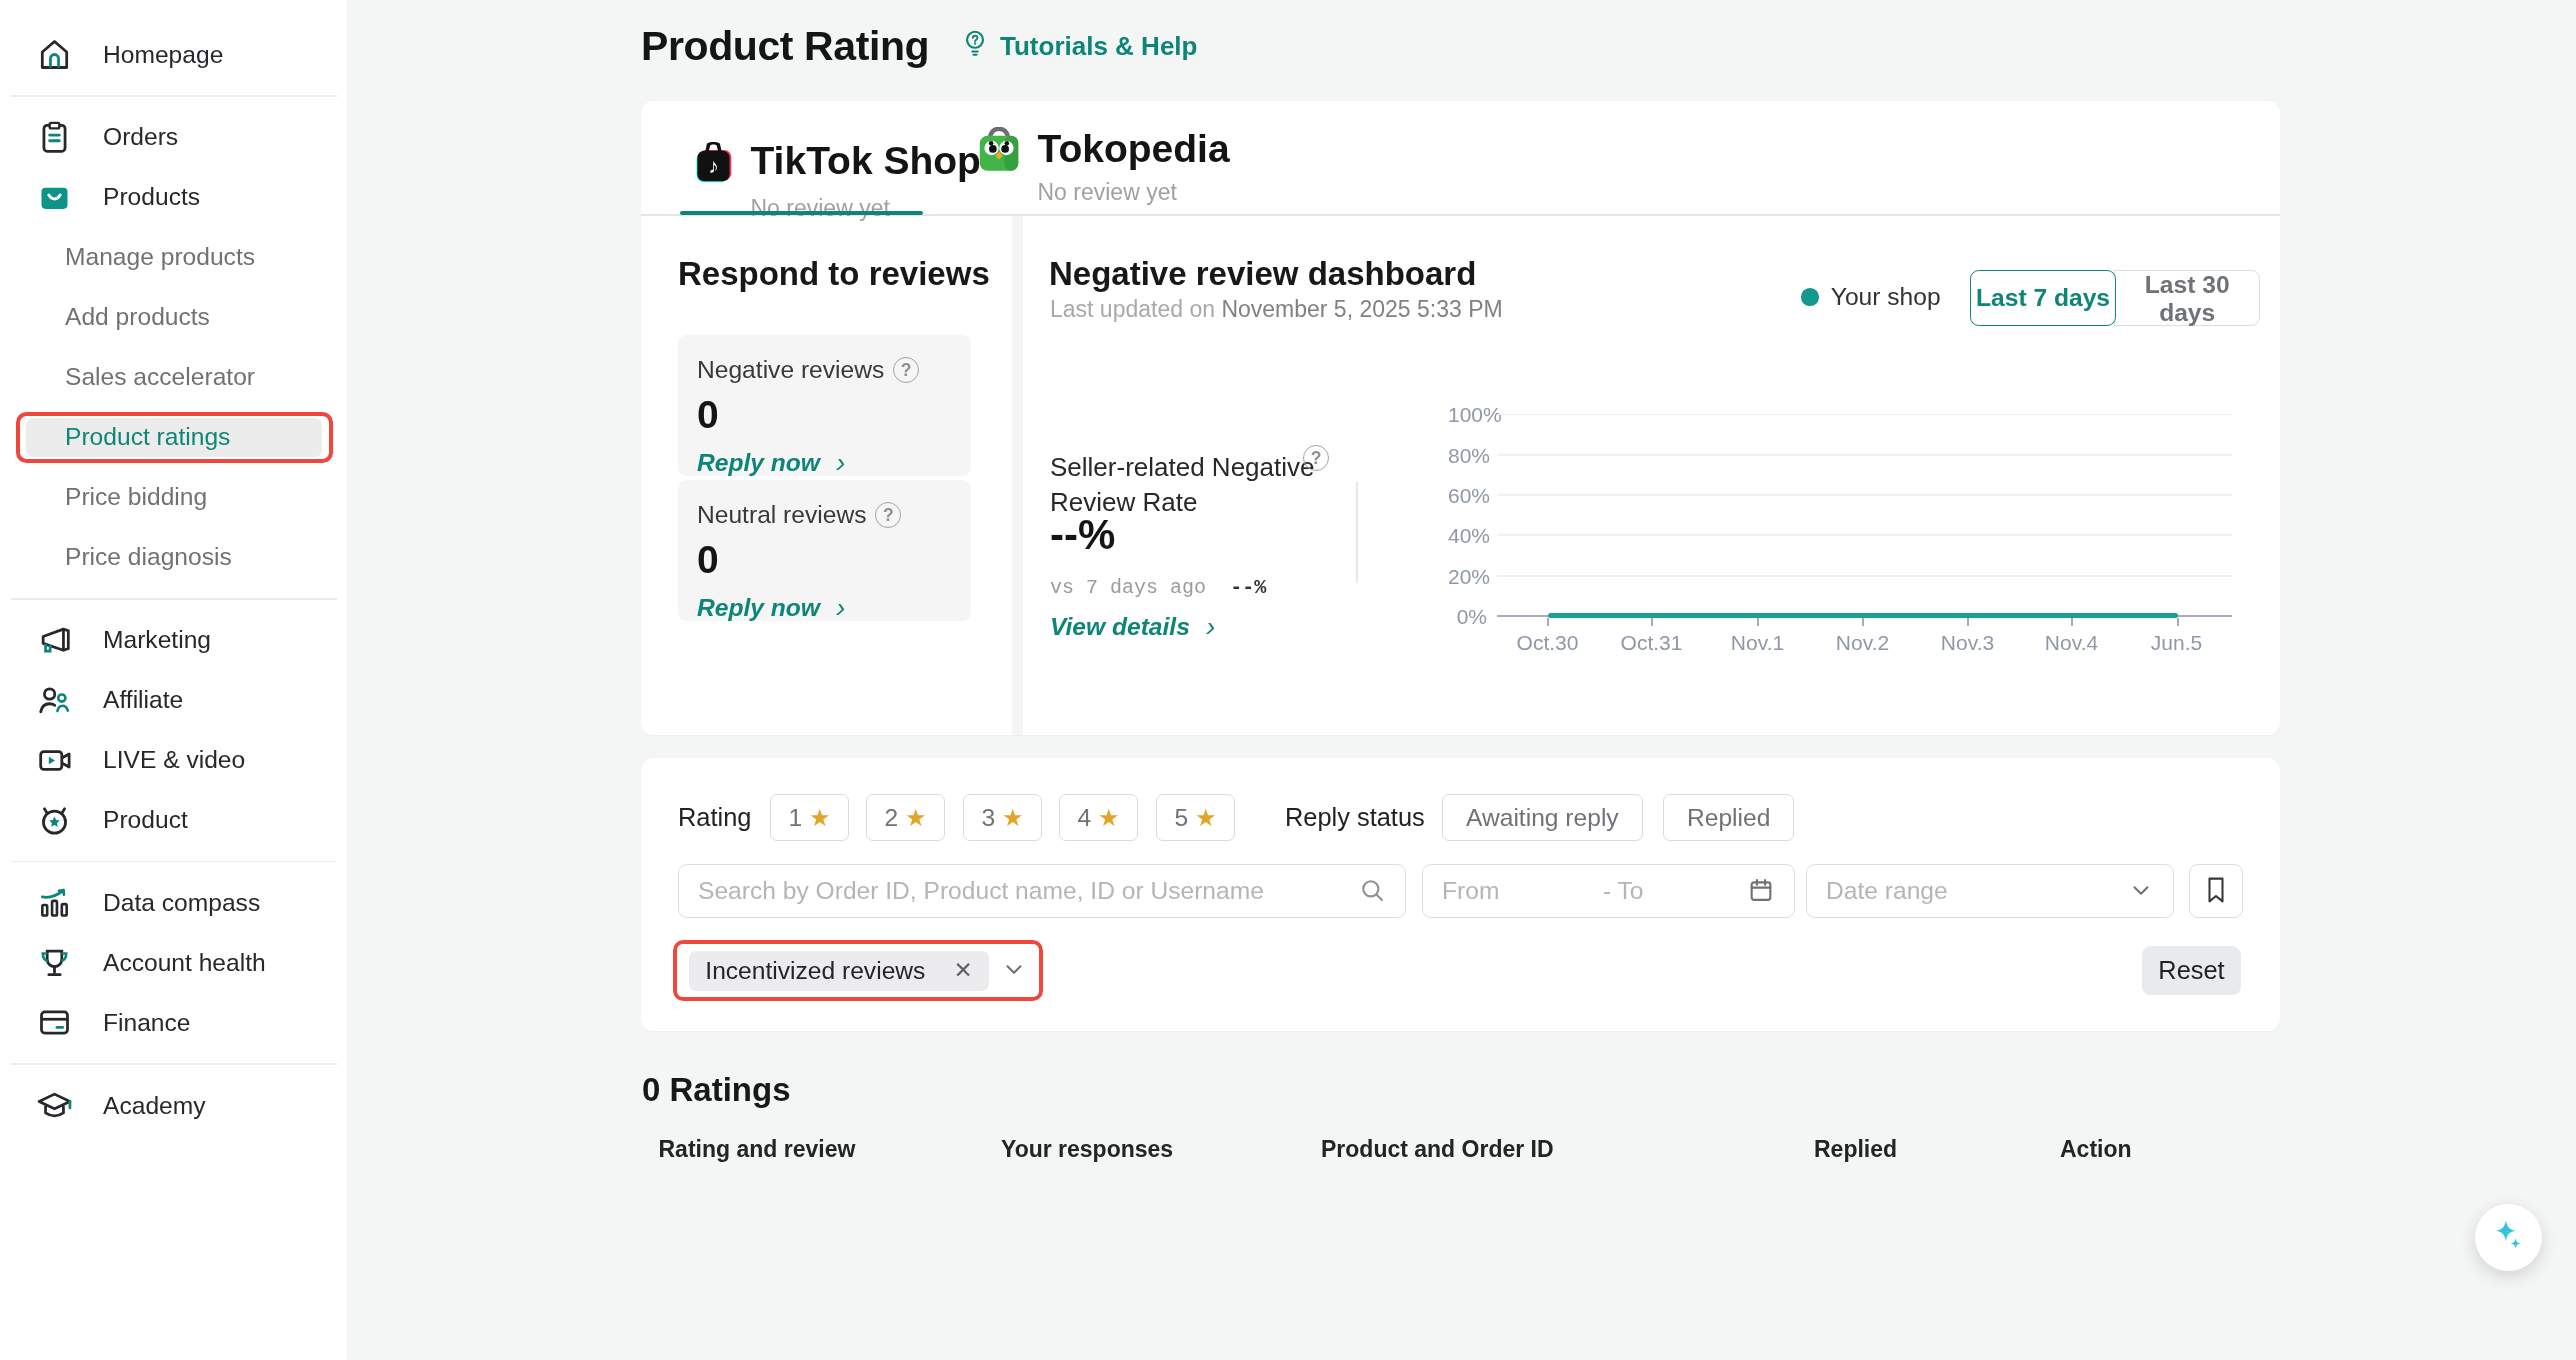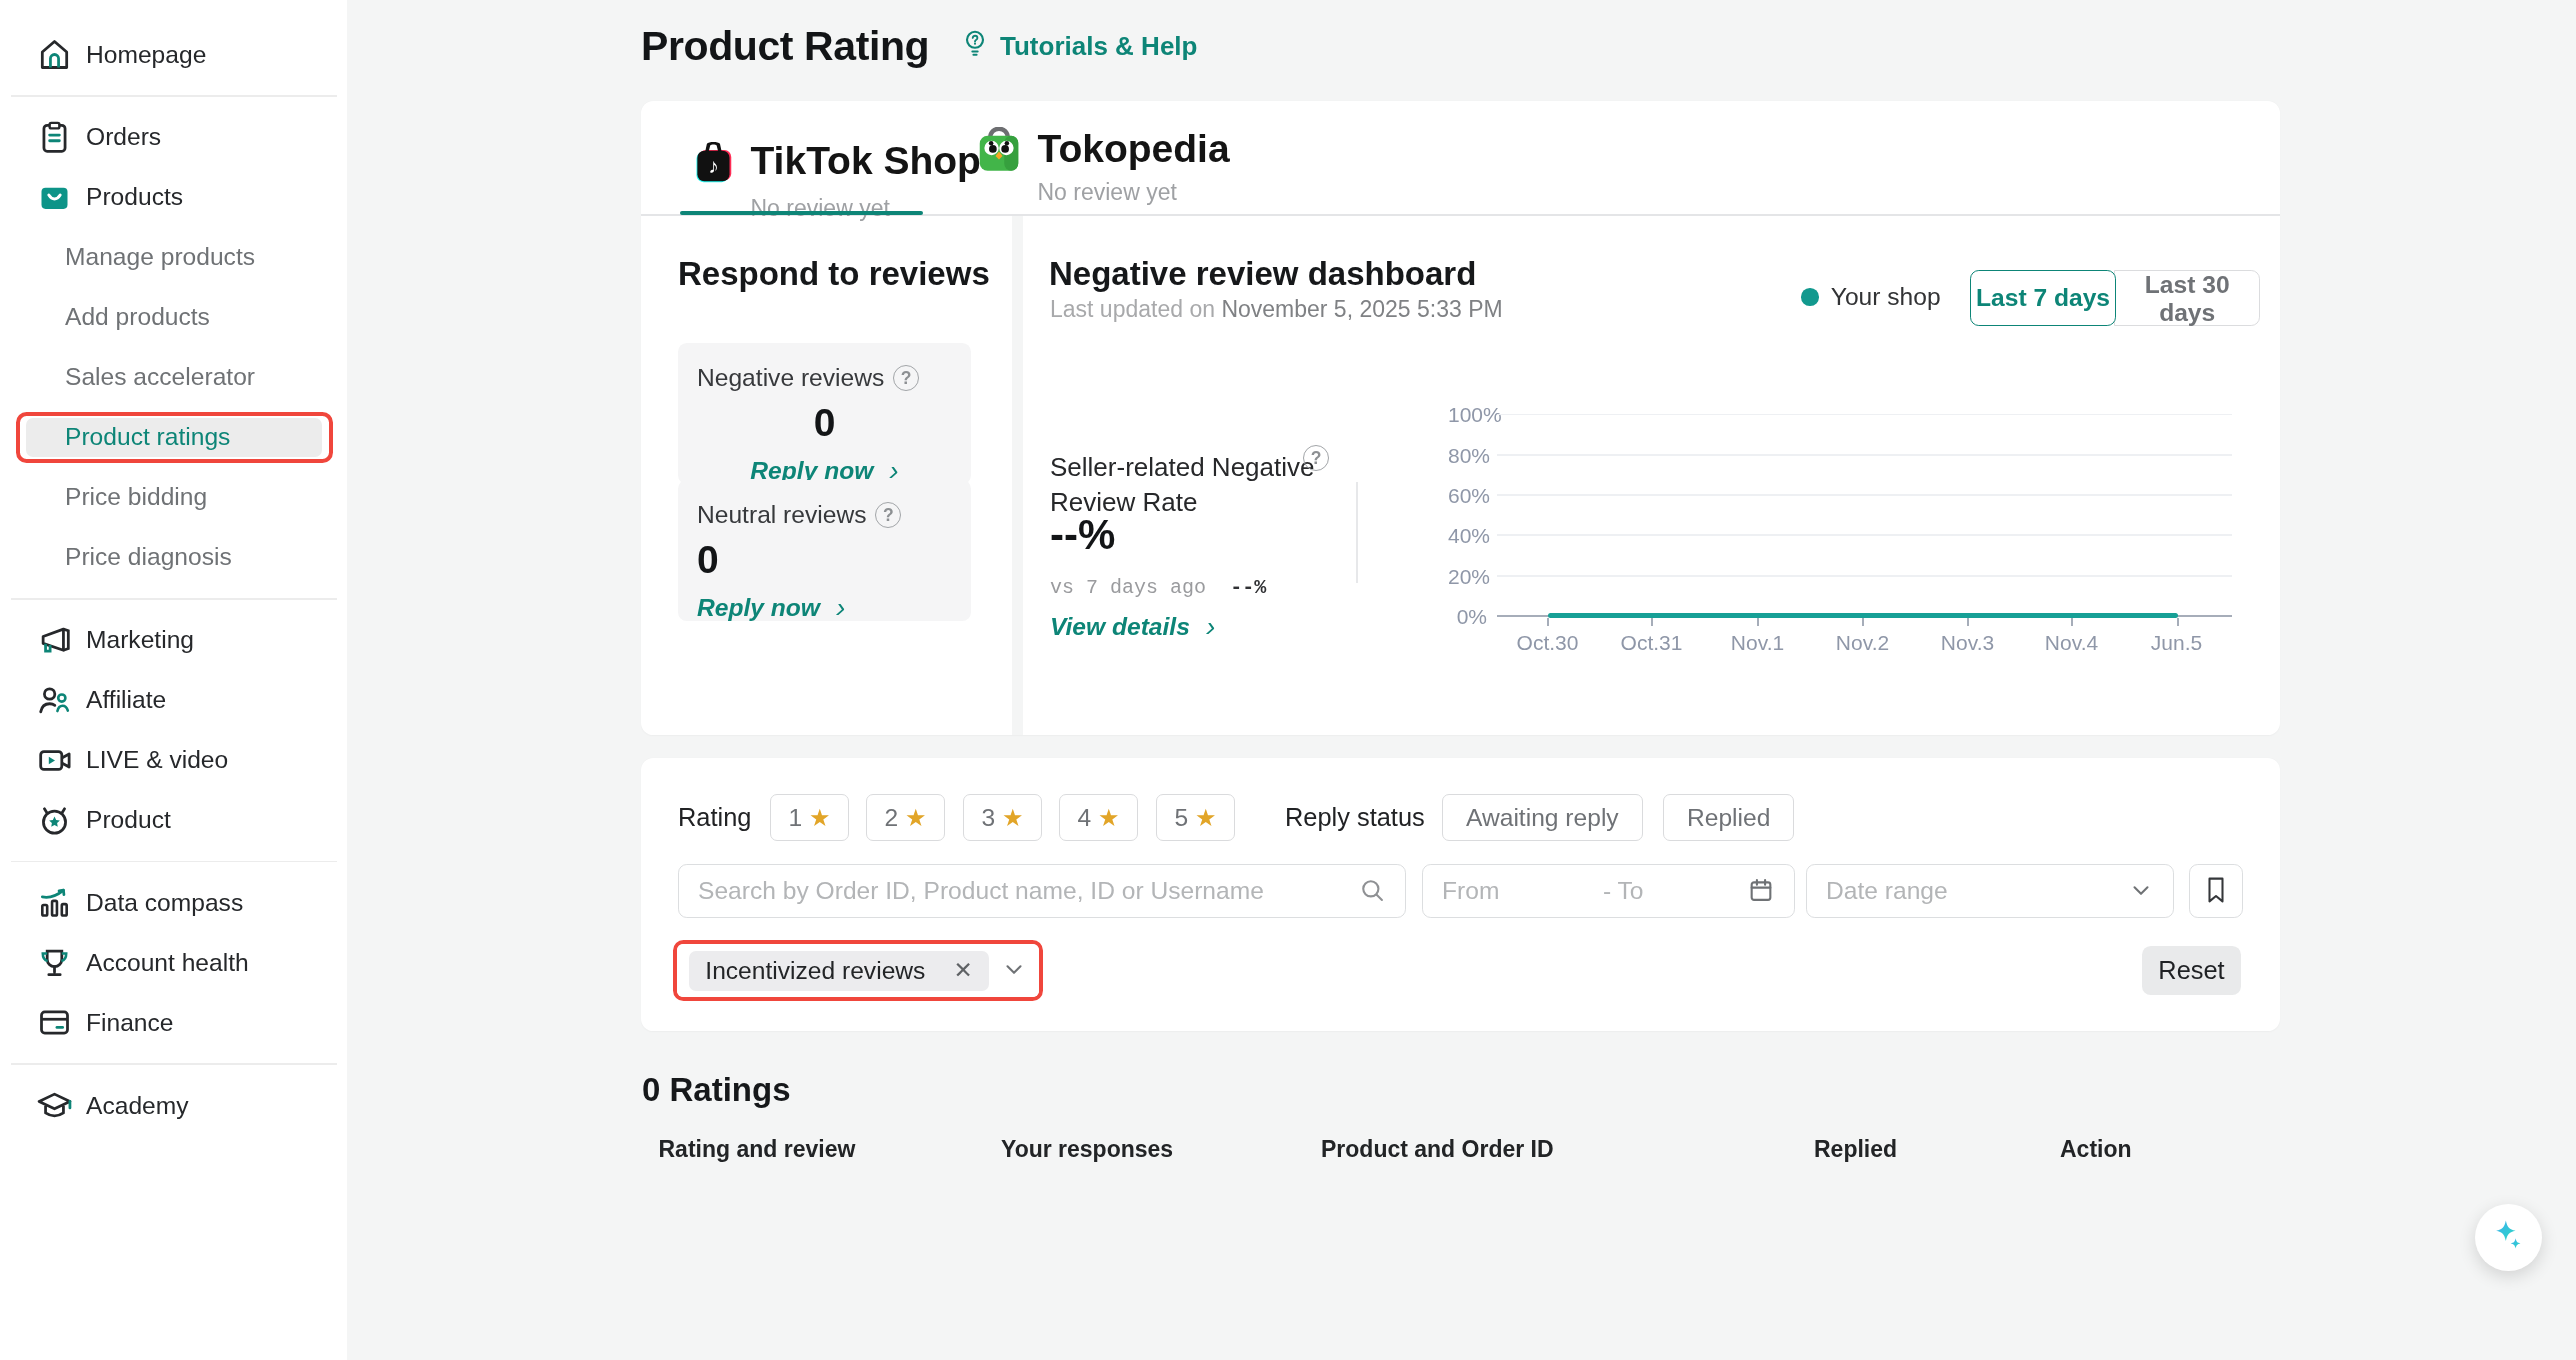--- a/index.html
+++ b/index.html
@@ -4,21 +4,21 @@
 <style>
   * { margin:0; padding:0; box-sizing:border-box; }
   html,body { width:2576px; height:1361px; }
   body { font-family:"Liberation Sans", sans-serif; background:#f4f5f5; overflow:hidden; color:#212326; }
   #app { position:relative; width:2576px; height:1361px; background:#f4f5f5; }
 
   
   .sidebar { position:absolute; left:0; top:0; width:347px; height:1361px; background:#ffffff; padding-top:24.6px; }
   .sb-item { height:60px; display:flex; align-items:center; padding-left:35px; cursor:pointer; position:relative; }
   .sb-item .sb-icon { width:39px; height:39px; flex:0 0 39px; display:flex; align-items:center; justify-content:center; }
-  .sb-item .sb-label { margin-left:12px; font-size:24.6px; color:#26282b; white-space:nowrap; }
+  .sb-item .sb-label { margin-left:29px; font-size:24.6px; color:#26282b; white-space:nowrap; }
   .sb-item.sub { padding-left:65px; }
   .sb-item.sub .sb-label { margin-left:0; color:#6f7275; }
   .sb-divider { height:1.8px; background:#ececec; margin:10.5px 10.5px; }
   .sb-item.ratings .sb-label { color:#0d8577; font-weight:500; position:relative; z-index:3; }
   .sb-pill { position:absolute; left:26px; right:24.6px; top:10.5px; bottom:10.5px; background:#ececec; border-radius:7px; z-index:1; }
   .sb-ring { position:absolute; left:16px; right:14px; top:4.4px; bottom:4.4px; border:4.4px solid #f0463c; border-radius:10.5px; z-index:2; }
 
   
   .main { position:absolute; left:347px; top:0; right:0; bottom:0; background:#f4f5f5; }
   .page-header { position:absolute; left:294px; top:23px; display:flex; align-items:center; gap:30px; }
@@ -41,21 +41,21 @@
   #tab-tokopedia { left:337px; top:24.6px; }
   #tab-tokopedia .t-icon { width:42px; height:49px; margin-right:17.5px; margin-top:1.8px; }
   #tab-tokopedia .t-sub { margin-top:7px; }
 
   .panel-gap { position:absolute; left:371px; top:115px; width:11.4px; bottom:0; background:#f4f5f5; }
 
   
   .section-title { font-size:33px; font-weight:700; color:#16181a; }
   #respond-title { position:absolute; left:37px; top:154px; }
   .review-card { position:absolute; left:37px; width:293px; height:141px; background:#f5f5f6; border-radius:8.8px; padding:21px 19px; }
-  #review-card-negative { top:242px;text-align:center; }
+  #review-card-negative { top:234px; }
   #review-card-neutral  { top:379px; }
   .rc-row { display:flex; align-items:center; gap:8.8px; }
   .rc-label { font-size:24.6px; color:#37393c; }
   .q-icon { width:26px; height:26px; border:1.8px solid #a2a5a8; border-radius:50%; color:#8d9093; font-size:17.5px; font-weight:700; display:inline-flex; align-items:center; justify-content:center; flex:0 0 26px; }
   .rc-count { font-size:39px; font-weight:700; color:#131517; margin-top:8.8px; }
   .teal-link { color:#0d8577; font-size:24.6px; font-weight:600; cursor:pointer; display:inline-flex; align-items:center; gap:16px;font-style:italic; }
   .rc-link { margin-top:12.3px; }
   .chev { font-size:28px; line-height:24.6px; font-weight:400; }
 
   

